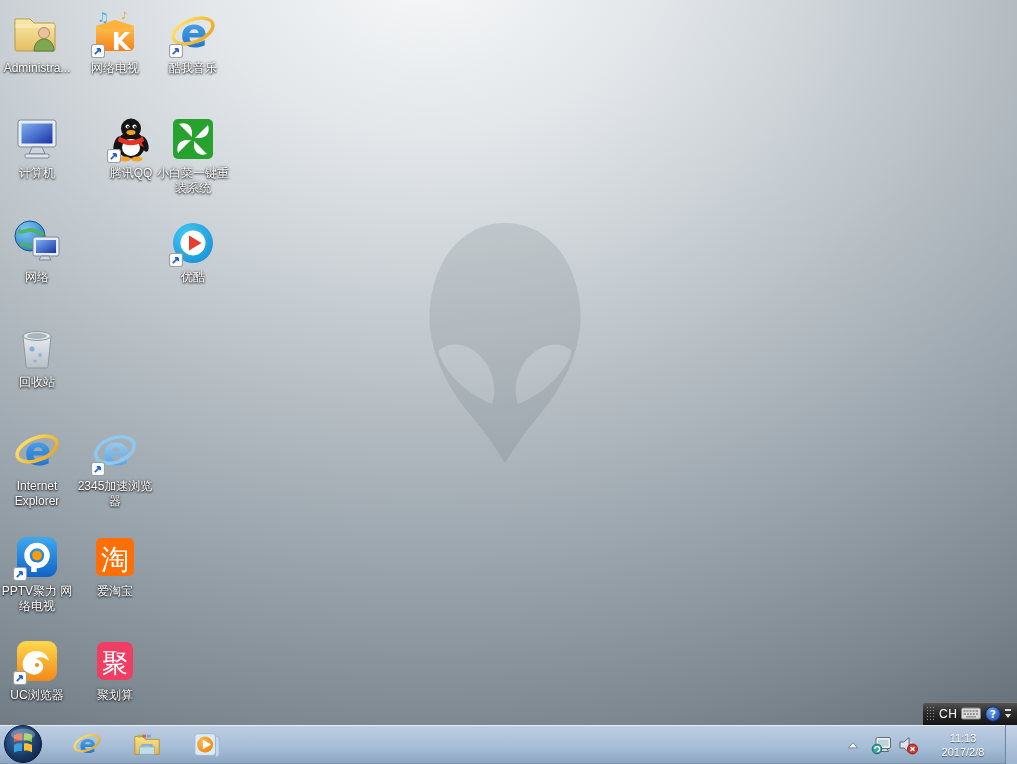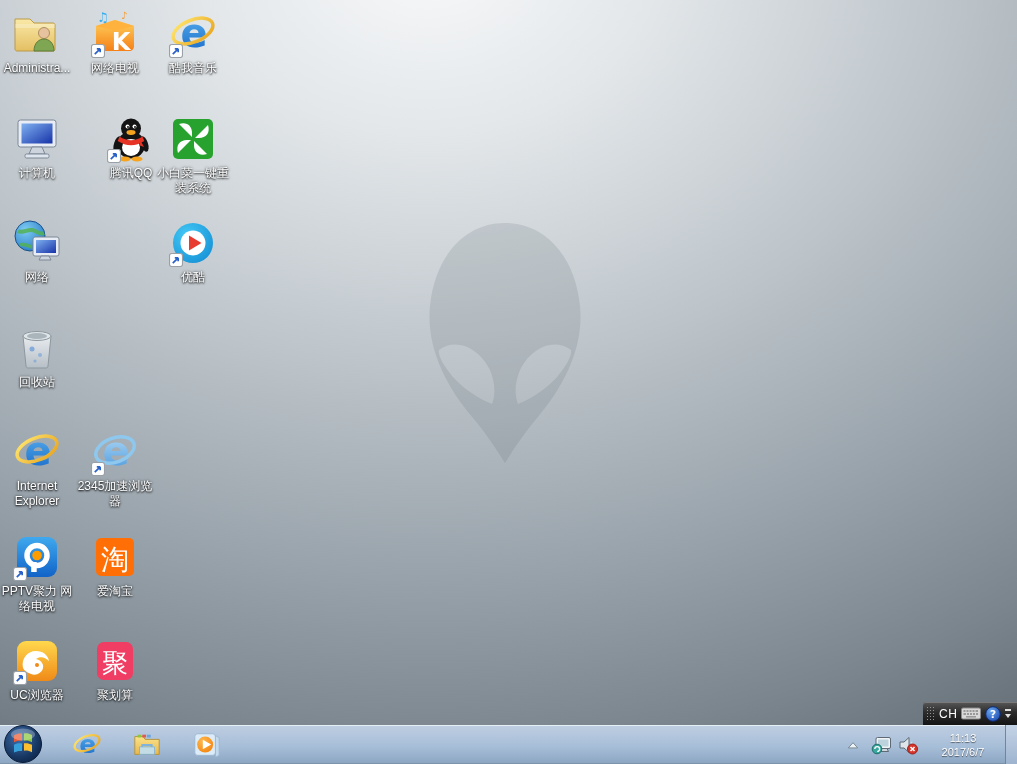--- a/index.html
+++ b/index.html
@@ -459,20 +459,20 @@
       <span class="trayicon">
         <svg viewBox="0 0 22 22">
           <path d="M3 8h4l5-4.5v15L7 14H3z" fill="#dfe5ea" stroke="#5d6a76"></path>
           <path d="M14 8c1.6 1.9 1.6 4.2 0 6" stroke="#dfe5ea" stroke-width="1.5" fill="none" opacity=".7"></path>
           <circle cx="15.5" cy="15" r="5" fill="#d6352b" stroke="#9e1f18"></circle>
           <path d="M13.5 13l4 4M17.5 13l-4 4" stroke="#fff" stroke-width="1.6"></path>
         </svg>
       </span>
       <div class="clock">
         <div>11:13</div>
-        <div>2017/6/7</div>
+        <div>2017/2/8</div>
       </div>
       <span class="tbdivider"></span>
       <span class="showdesk"></span>
     </div>
   </div>
 
 </div>
 
 </body></html>

